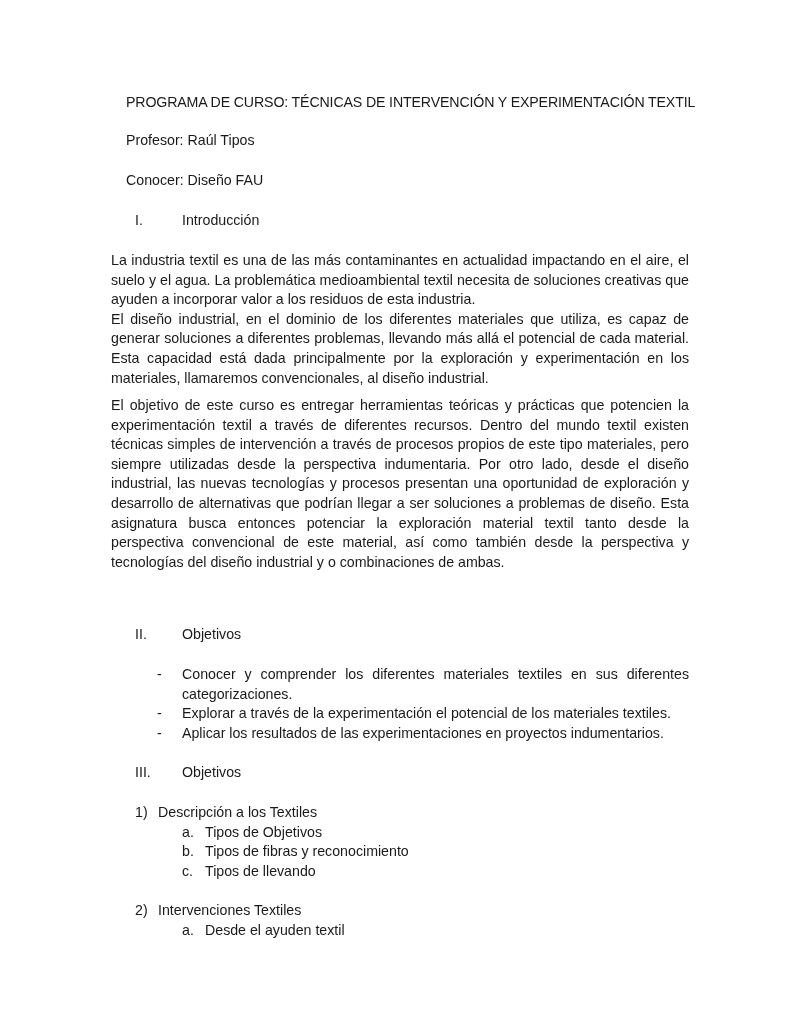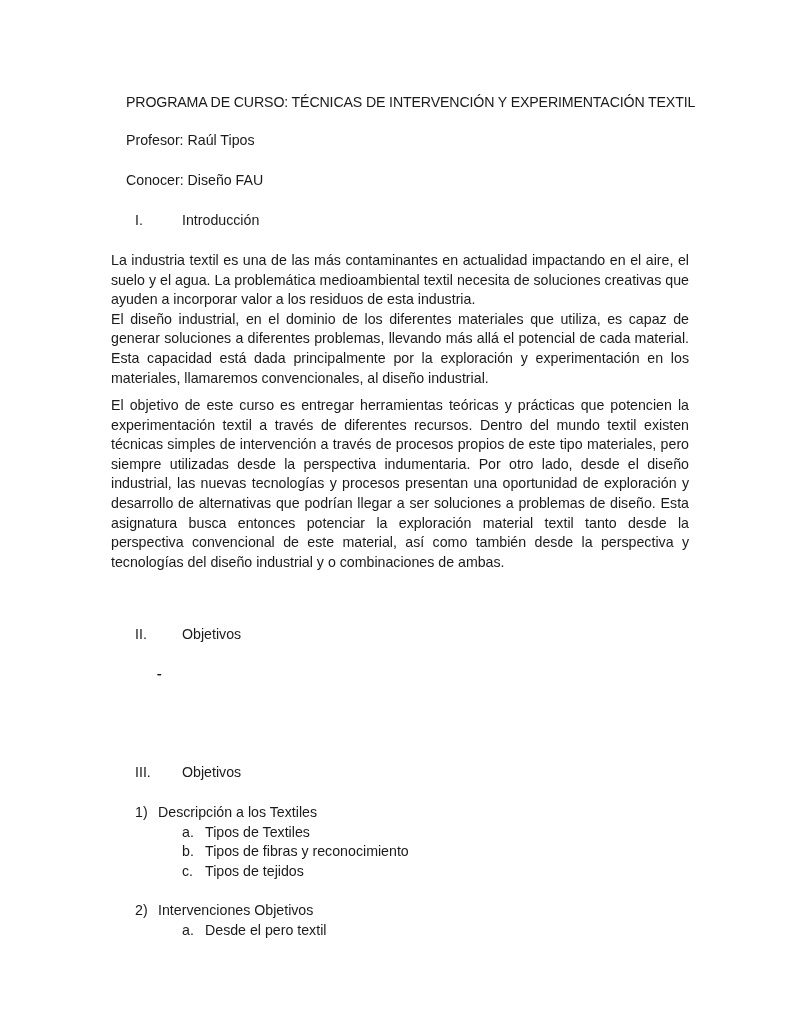--- a/index.html
+++ b/index.html
@@ -48,54 +48,57 @@
   </div>
 
   <div class="sec" style="top:626px">
     <span class="num">II.</span>
     <span class="lbl">Objetivos</span>
   </div>
 
   <div class="bul" style="top:665px">
     <div class="item">
       <span class="dash">-</span>
+      <span>Conocer y comprender los diferentes materiales textiles en sus diferentes categorizaciones.</span>
     </div>
     <div class="item">
       <span class="dash">-</span>
+      <span>Explorar a través de la experimentación el potencial de los materiales textiles.</span>
     </div>
     <div class="item">
       <span class="dash">-</span>
+      <span>Aplicar los resultados de las experimentaciones en proyectos indumentarios.</span>
     </div>
   </div>
 
   <div class="sec" style="top:764px">
     <span class="num">III.</span>
     <span class="lbl">Objetivos</span>
   </div>
 
   <div class="cont" style="top:803px">
     <div class="top">
       <span class="n">1)</span>
       <span>Descripción a los Textiles</span>
     </div>
     <div class="sub">
       <span class="n">a.</span>
-      <span>Tipos de Textiles</span>
+      <span>Tipos de Objetivos</span>
     </div>
     <div class="sub">
       <span class="n">b.</span>
       <span>Tipos de fibras y reconocimiento</span>
     </div>
     <div class="sub">
       <span class="n">c.</span>
-      <span>Tipos de tejidos</span>
+      <span>Tipos de llevando</span>
     </div>
     <div class="gap"></div>
     <div class="top">
       <span class="n">2)</span>
-      <span>Intervenciones Objetivos</span>
+      <span>Intervenciones Textiles</span>
     </div>
     <div class="sub">
       <span class="n">a.</span>
-      <span>Desde el pero textil</span>
+      <span>Desde el ayuden textil</span>
     </div>
   </div>
 </div>
 
 </body></html>

